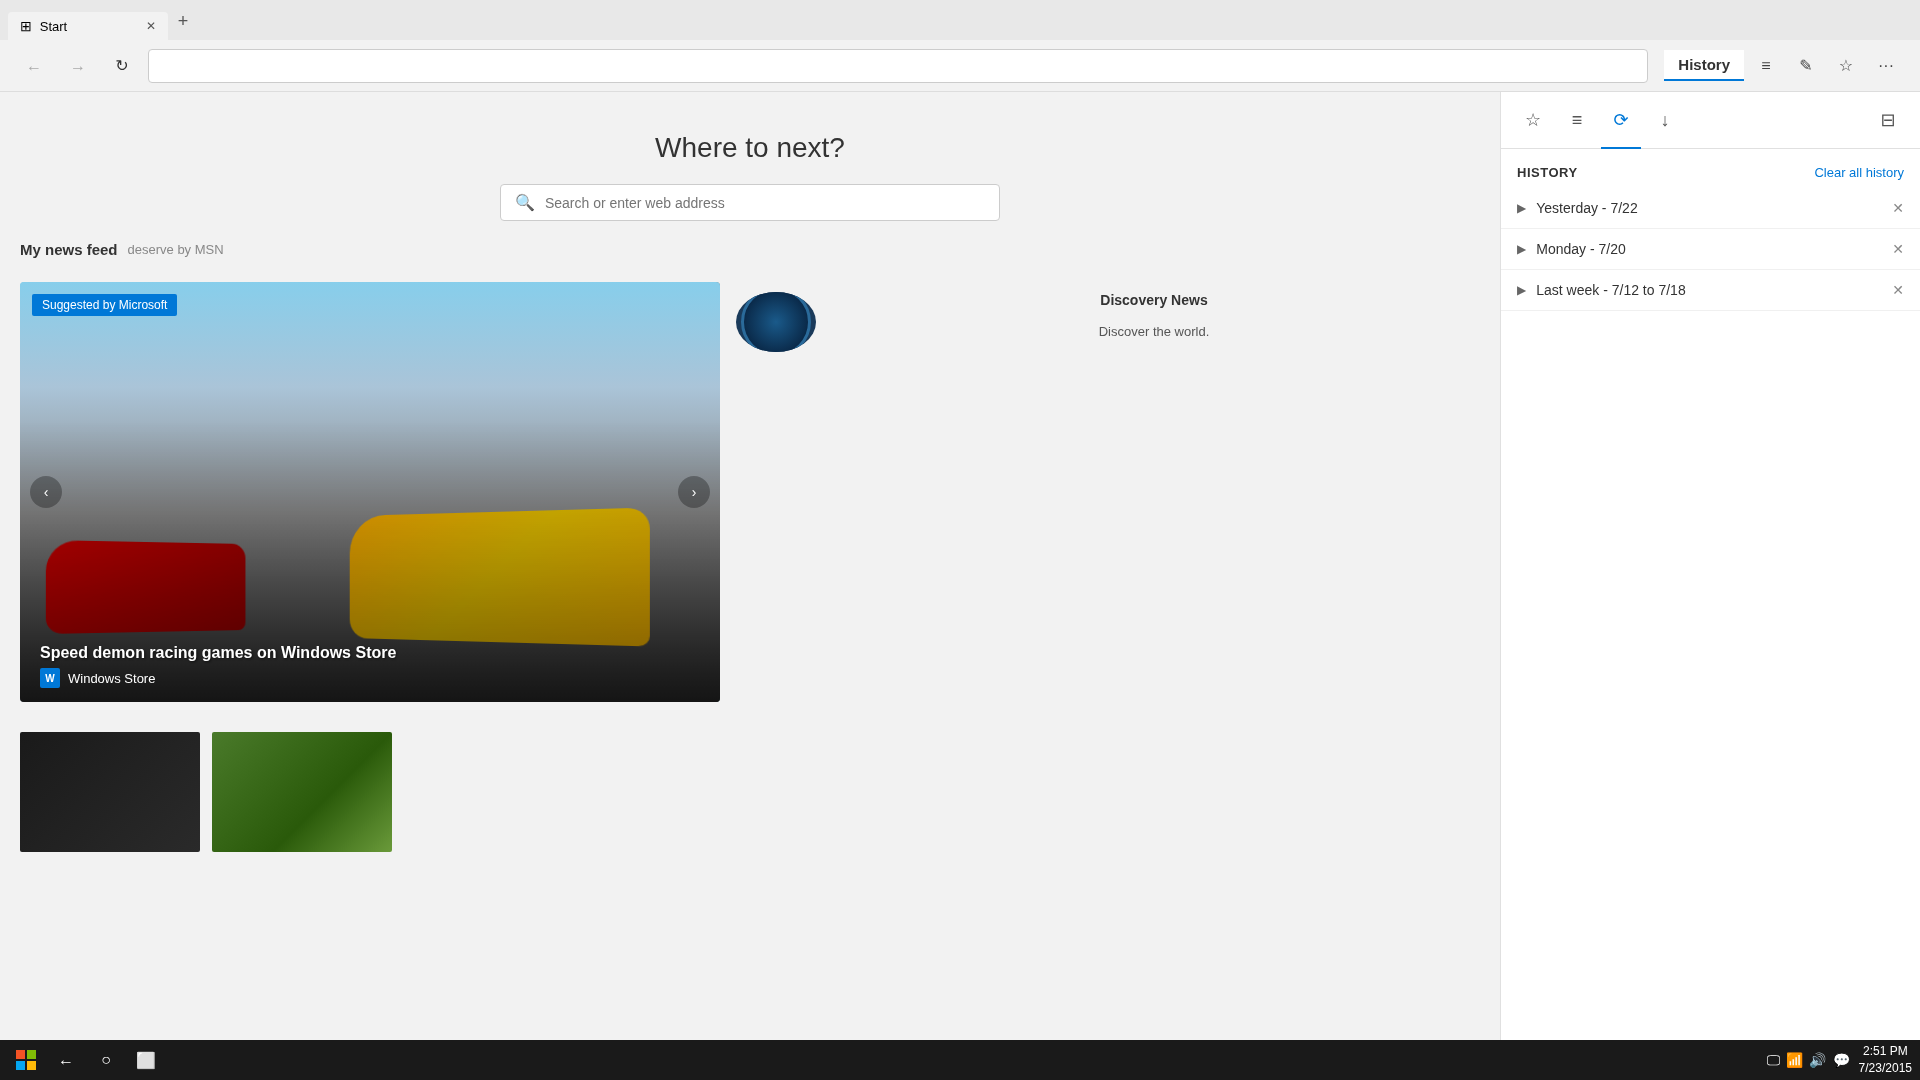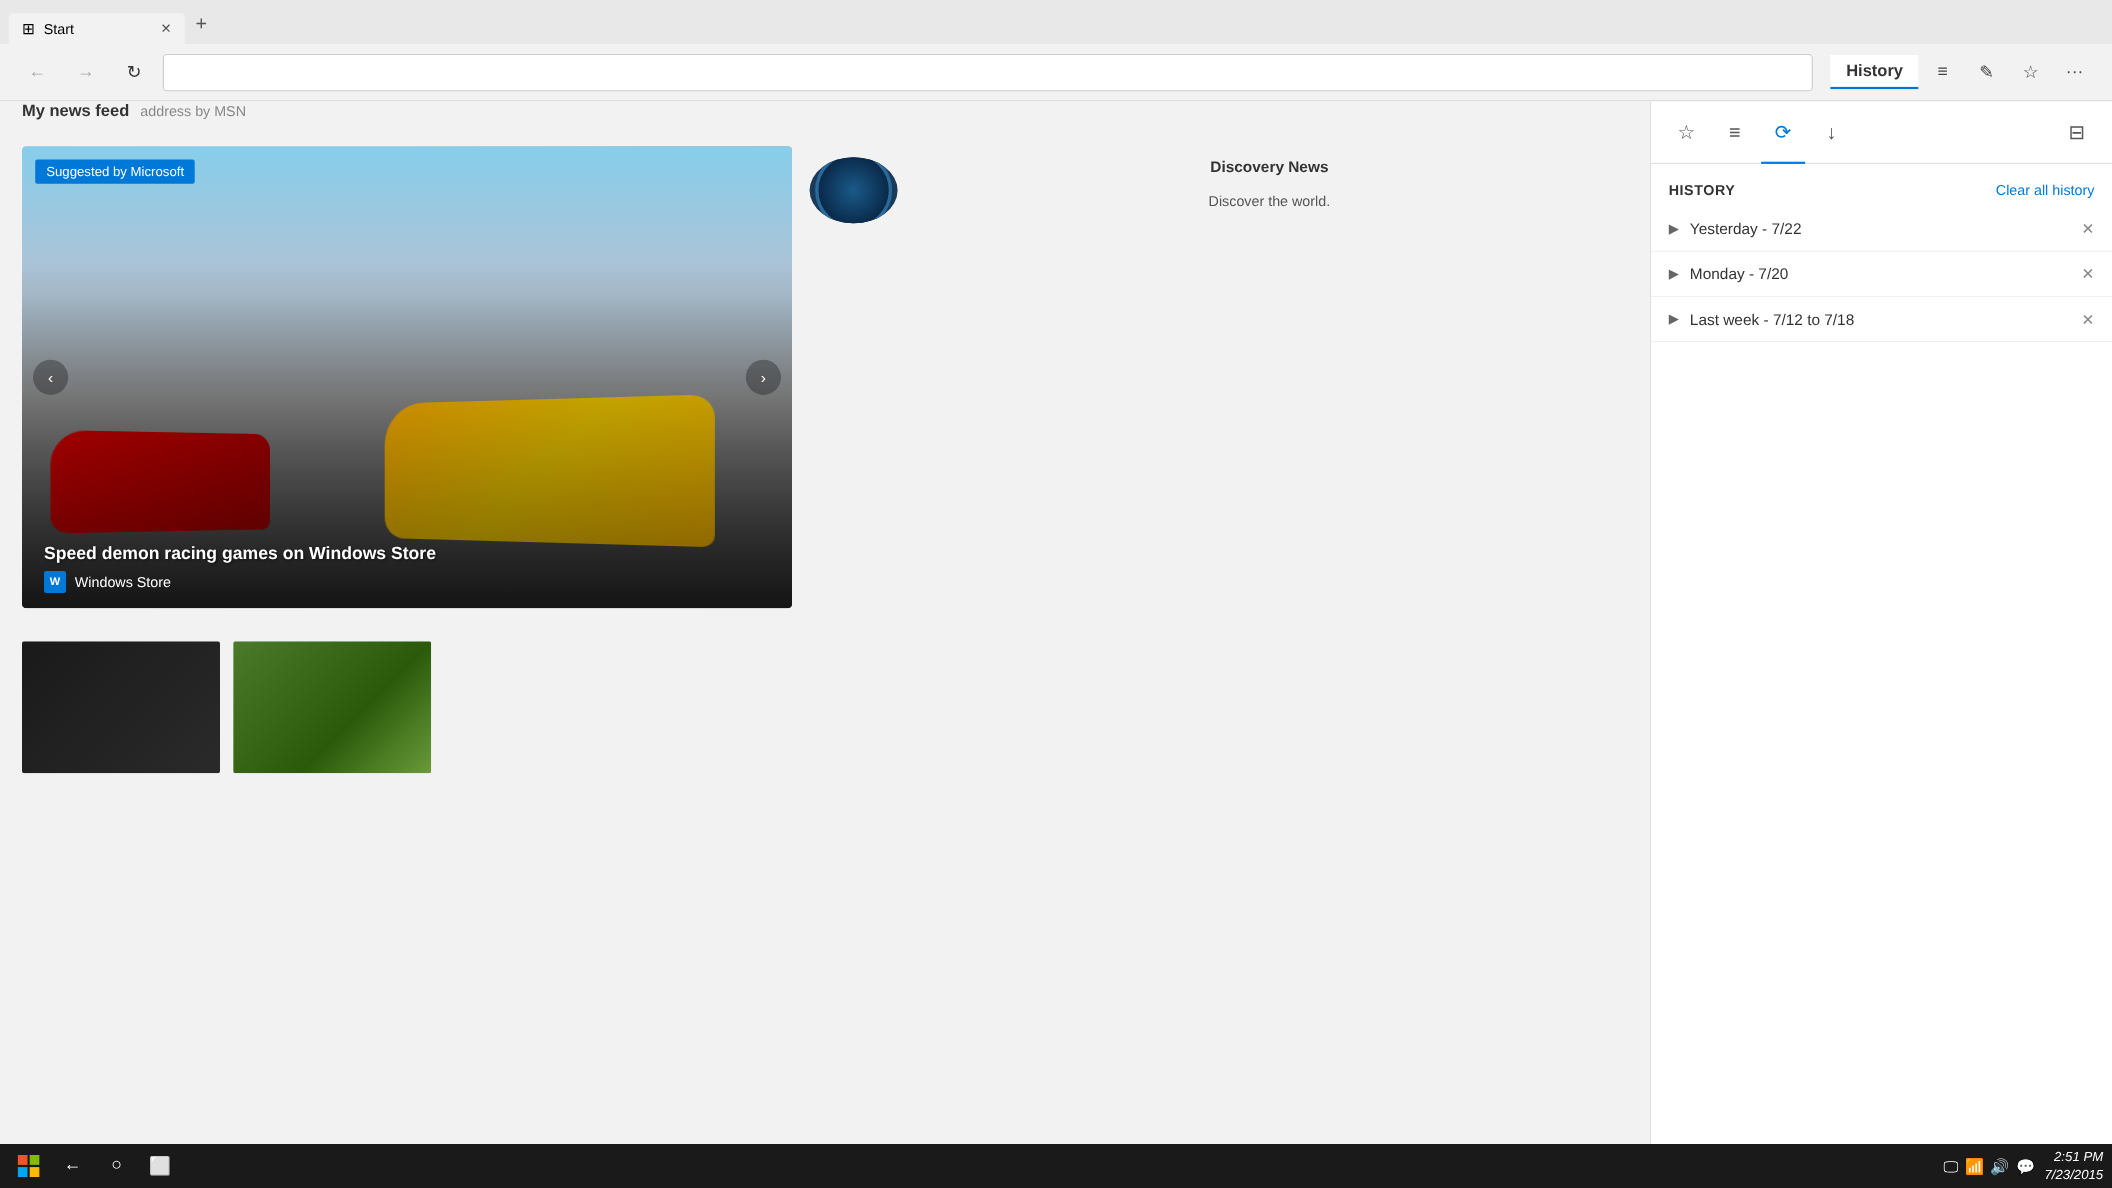--- a/index.html
+++ b/index.html
@@ -8,21 +8,21 @@
     
     .taskbar {
       position: fixed; bottom: 0; left: 0; right: 0; height: 40px;
       background: #1a1a1a; display: flex; align-items: center;
       justify-content: space-between; z-index: 1000; padding: 0 8px;
     }
     .taskbar-left { display: flex; align-items: center; gap: 4px; }
     .taskbar-right { display: flex; align-items: center; gap: 8px; color: white; font-size: 12px; }
     .start-btn { width: 36px; height: 36px; display: flex; align-items: center; justify-content: center; cursor: pointer; }
     .taskbar-icon { width: 36px; height: 36px; display: flex; align-items: center; justify-content: center; color: white; cursor: pointer; font-size: 16px; }
-    .taskbar-time { text-align: right; line-height: 1.4; font-style: italic; }
+    .taskbar-time { text-align: center; line-height: 1.4; }
     .taskbar-sys { display: flex; align-items: center; gap: 6px; color: white; font-size: 14px; }
 
     
     .browser { width: 1920px; height: 1080px; display: flex; flex-direction: column; background: #f2f2f2; }
     .tab-bar { height: 40px; background: #e8e8e8; display: flex; align-items: flex-end; padding: 0 8px; }
     .tab { display: flex; align-items: center; gap: 8px; background: #f2f2f2; padding: 6px 12px; border-radius: 4px 4px 0 0; font-size: 13px; min-width: 160px; cursor: pointer; }
     .tab .tab-icon { font-size: 14px; }
     .tab-close { margin-left: auto; cursor: pointer; color: #555; font-size: 12px; }
     .new-tab-btn { width: 30px; height: 30px; display: flex; align-items: center; justify-content: center; cursor: pointer; font-size: 18px; color: #555; margin-bottom: 4px; }
 
@@ -135,25 +135,32 @@
       <div class="nav-action-btn">☆</div>
       <div class="nav-action-btn">···</div>
     </div>
   </div>
 
   <div class="content-area">
 
     <div class="page-content">
       <div class="new-tab-page">
 
+        <div class="search-section">
+          <div class="search-title">Where to next?</div>
+          <div class="search-bar">
+            <span class="search-icon">🔍</span>
+            <input type="text" style="flex: 1 1 0%; border: none; outline: none; font-size: 14px; color: rgb(85, 85, 85);" placeholder="Search or enter web address">
+          </div>
+        </div>
 
         <div class="news-section">
           <div class="news-header">
             <span class="news-header-title">My news feed</span>
-            <span class="news-header-sub">address by MSN</span>
+            <span class="news-header-sub">deserve by MSN</span>
           </div>
 
           <div class="news-grid">
 
             <div class="featured-article">
               <div class="featured-bg">
                 <div style="position:absolute;top:0;left:0;right:0;bottom:0;background:linear-gradient(180deg, #87ceeb 0%, #aac4d8 25%, #8a8a8a 55%, #2a2a2a 100%);"></div>
                 <div class="car-red"></div>
                 <div class="car-yellow"></div>
                 <div class="car-overlay"></div>

